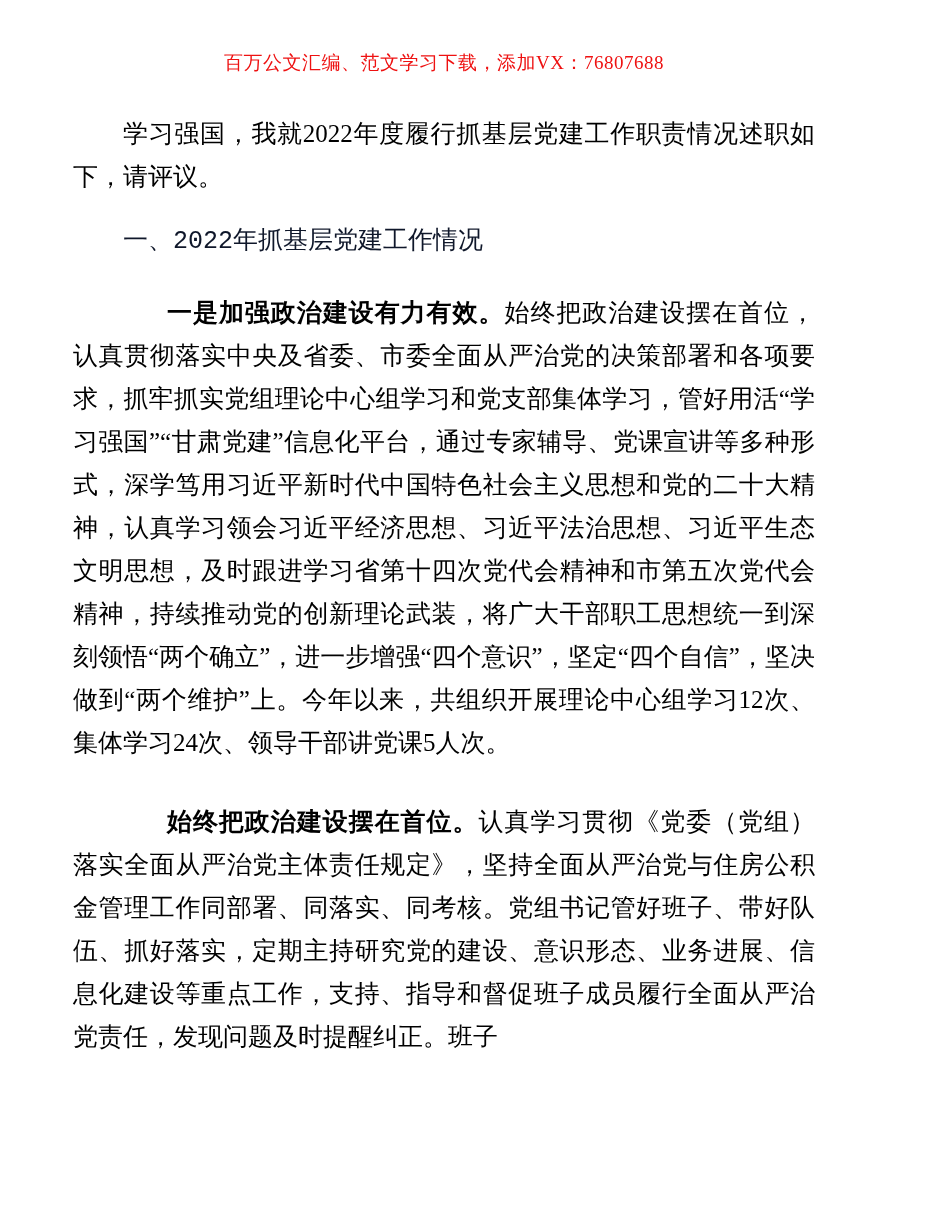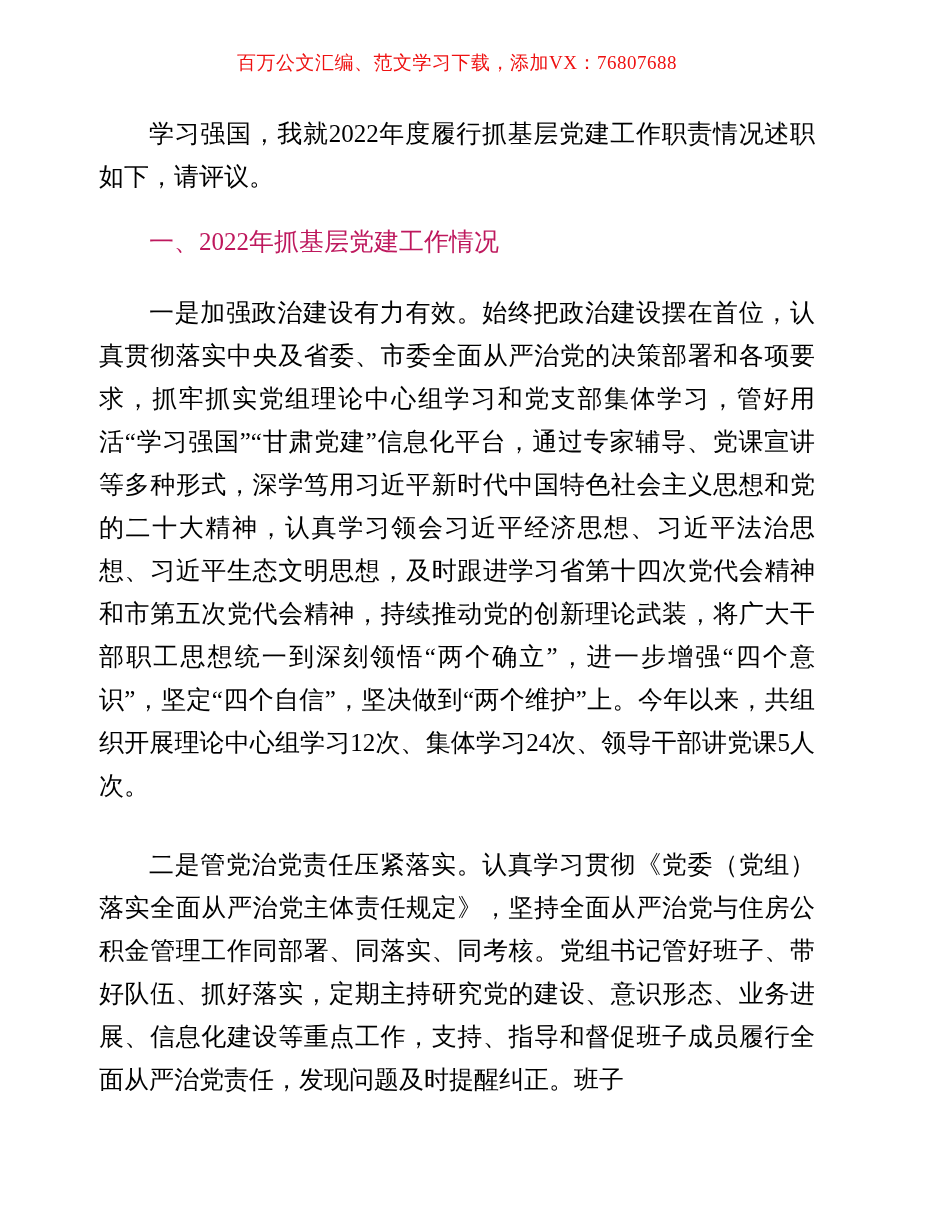--- a/index.html
+++ b/index.html
@@ -4,21 +4,21 @@
 <style>
   * { margin: 0; padding: 0; box-sizing: border-box; }
   html, body {
     background: #ffffff;
     font-family: "Liberation Serif", "DejaVu Serif", serif;
   }
   .page {
     width: 950px;
     height: 1230px;
     background: #ffffff;
-    padding: 50px 135px 40px 99px;
+    padding: 50px 135px 40px 73px;
     overflow: hidden;
   }
   .notice {
     color: #ee1111;
     font-size: 19px;
     text-align: center;
     letter-spacing: 0.5px;
     margin-bottom: 36px;
     font-family: "Liberation Serif", "DejaVu Serif", serif;
   }
@@ -34,43 +34,45 @@
   .para {
     color: #000000;
     font-size: 25px;
     line-height: 43px;
     text-align: justify;
     text-indent: 2em;
     word-break: break-all;
     margin-bottom: 16px;
   }
   .section-heading {
-    color: #be185d;
+    color: #0f172a;
     font-size: 25px;
     line-height: 43px;
     text-indent: 2em;
     margin: 22px 0 28px 0;
     word-break: break-all;
+    font-family: Liberation Mono, monospace;
   }
   .body-para {
     margin-bottom: 36px;
   }
   .lead {
-    font-weight: normal;
+    font-weight: bold;
+    margin-left: 44px;
   }
 </style>
 </head>
 <body>
 
 <div class="page">
 
   <div class="notice">百万公文汇编、范文学习下载，添加VX：76807688</div>
 
 
   <p class="para">学习强国，我就2022年度履行抓基层党建工作职责情况述职如下，请评议。</p>
 
   <p class="section-heading">一、2022年抓基层党建工作情况</p>
 
   <p class="para body-para"><span class="lead">一是加强政治建设有力有效。</span><span>始终把政治建设摆在首位，认真贯彻落实中央及省委、市委全面从严治党的决策部署和各项要求，抓牢抓实党组理论中心组学习和党支部集体学习，管好用活“学习强国”“甘肃党建”信息化平台，通过专家辅导、党课宣讲等多种形式，深学笃用习近平新时代中国特色社会主义思想和党的二十大精神，认真学习领会习近平经济思想、习近平法治思想、习近平生态文明思想，及时跟进学习省第十四次党代会精神和市第五次党代会精神，持续推动党的创新理论武装，将广大干部职工思想统一到深刻领悟“两个确立”，进一步增强“四个意识”，坚定“四个自信”，坚决做到“两个维护”上。今年以来，共组织开展理论中心组学习12次、集体学习24次、领导干部讲党课5人次。</span></p>
 
-  <p class="para body-para"><span class="lead">二是管党治党责任压紧落实。</span><span>认真学习贯彻《党委（党组）落实全面从严治党主体责任规定》，坚持全面从严治党与住房公积金管理工作同部署、同落实、同考核。党组书记管好班子、带好队伍、抓好落实，定期主持研究党的建设、意识形态、业务进展、信息化建设等重点工作，支持、指导和督促班子成员履行全面从严治党责任，发现问题及时提醒纠正。班子</span></p>
+  <p class="para body-para"><span class="lead">始终把政治建设摆在首位。</span><span>认真学习贯彻《党委（党组）落实全面从严治党主体责任规定》，坚持全面从严治党与住房公积金管理工作同部署、同落实、同考核。党组书记管好班子、带好队伍、抓好落实，定期主持研究党的建设、意识形态、业务进展、信息化建设等重点工作，支持、指导和督促班子成员履行全面从严治党责任，发现问题及时提醒纠正。班子</span></p>
 
 </div>
 
 </body></html>

